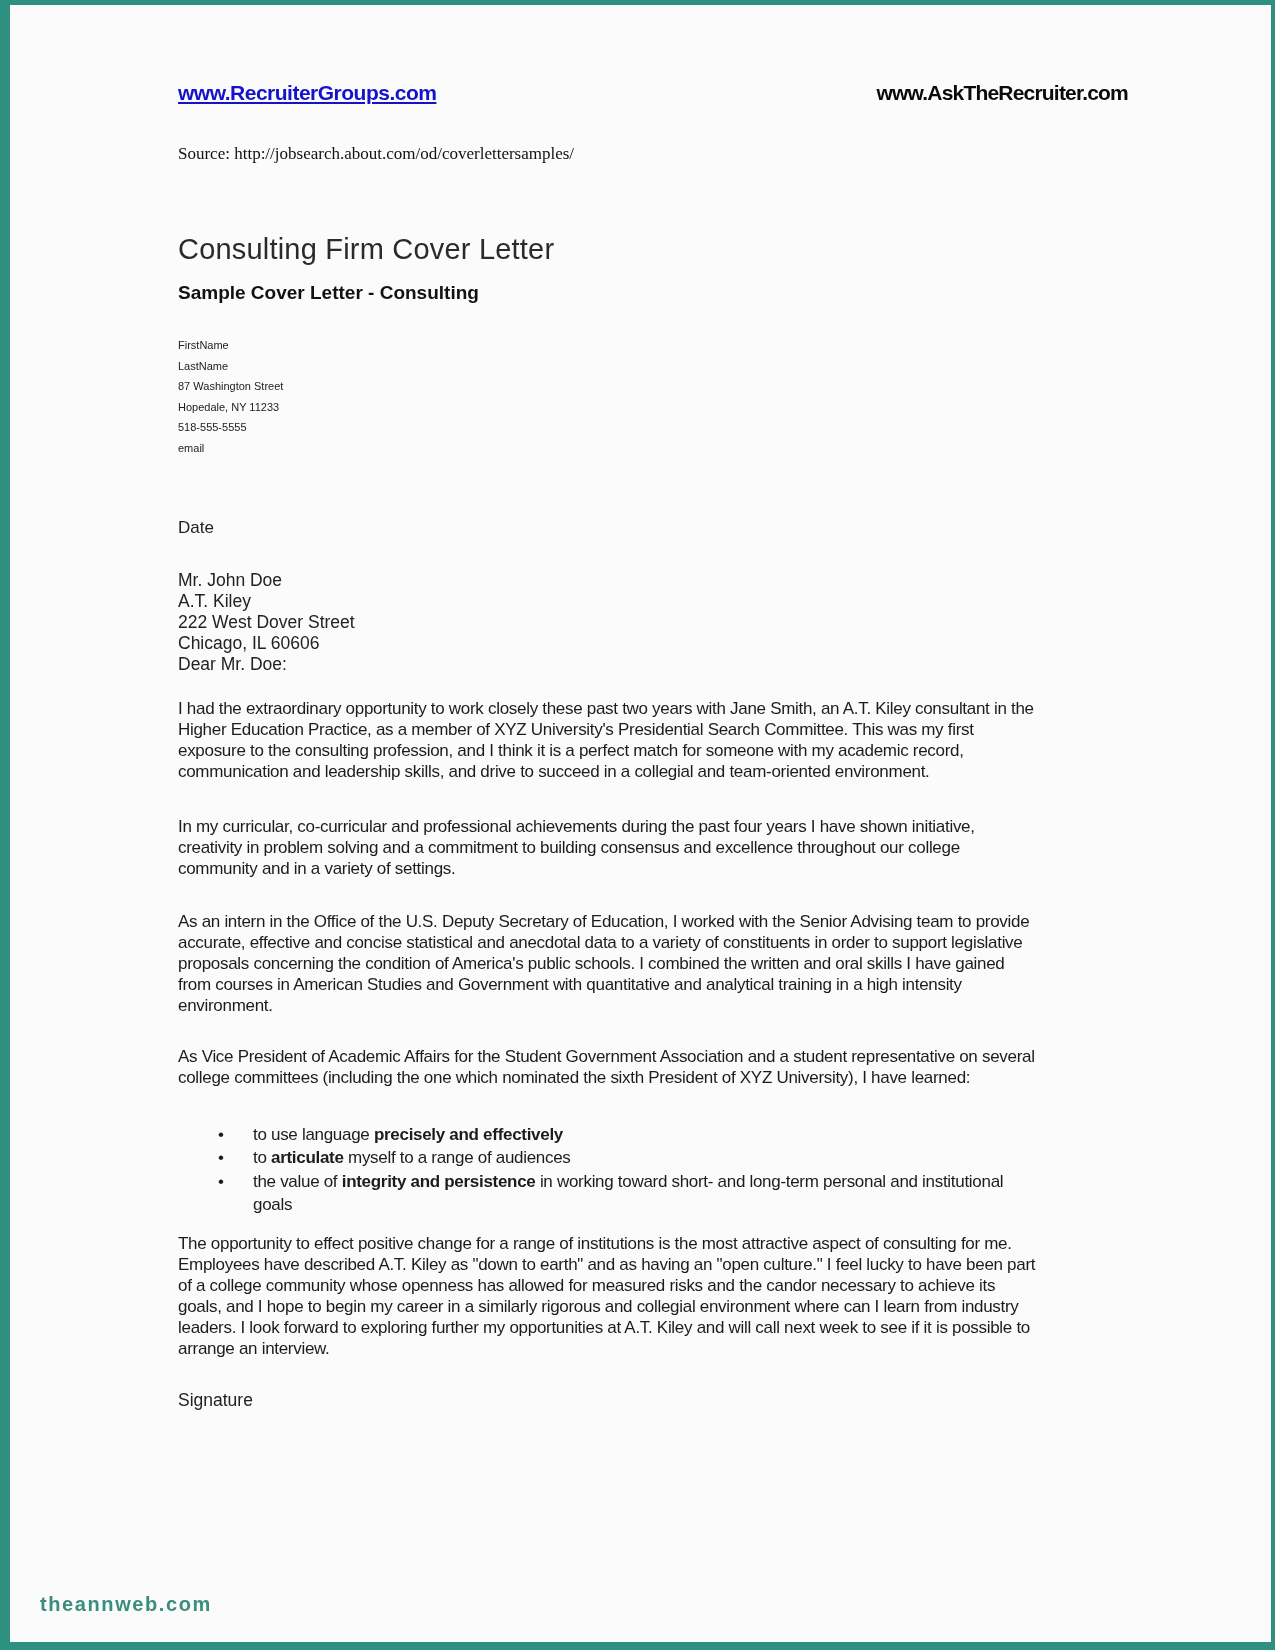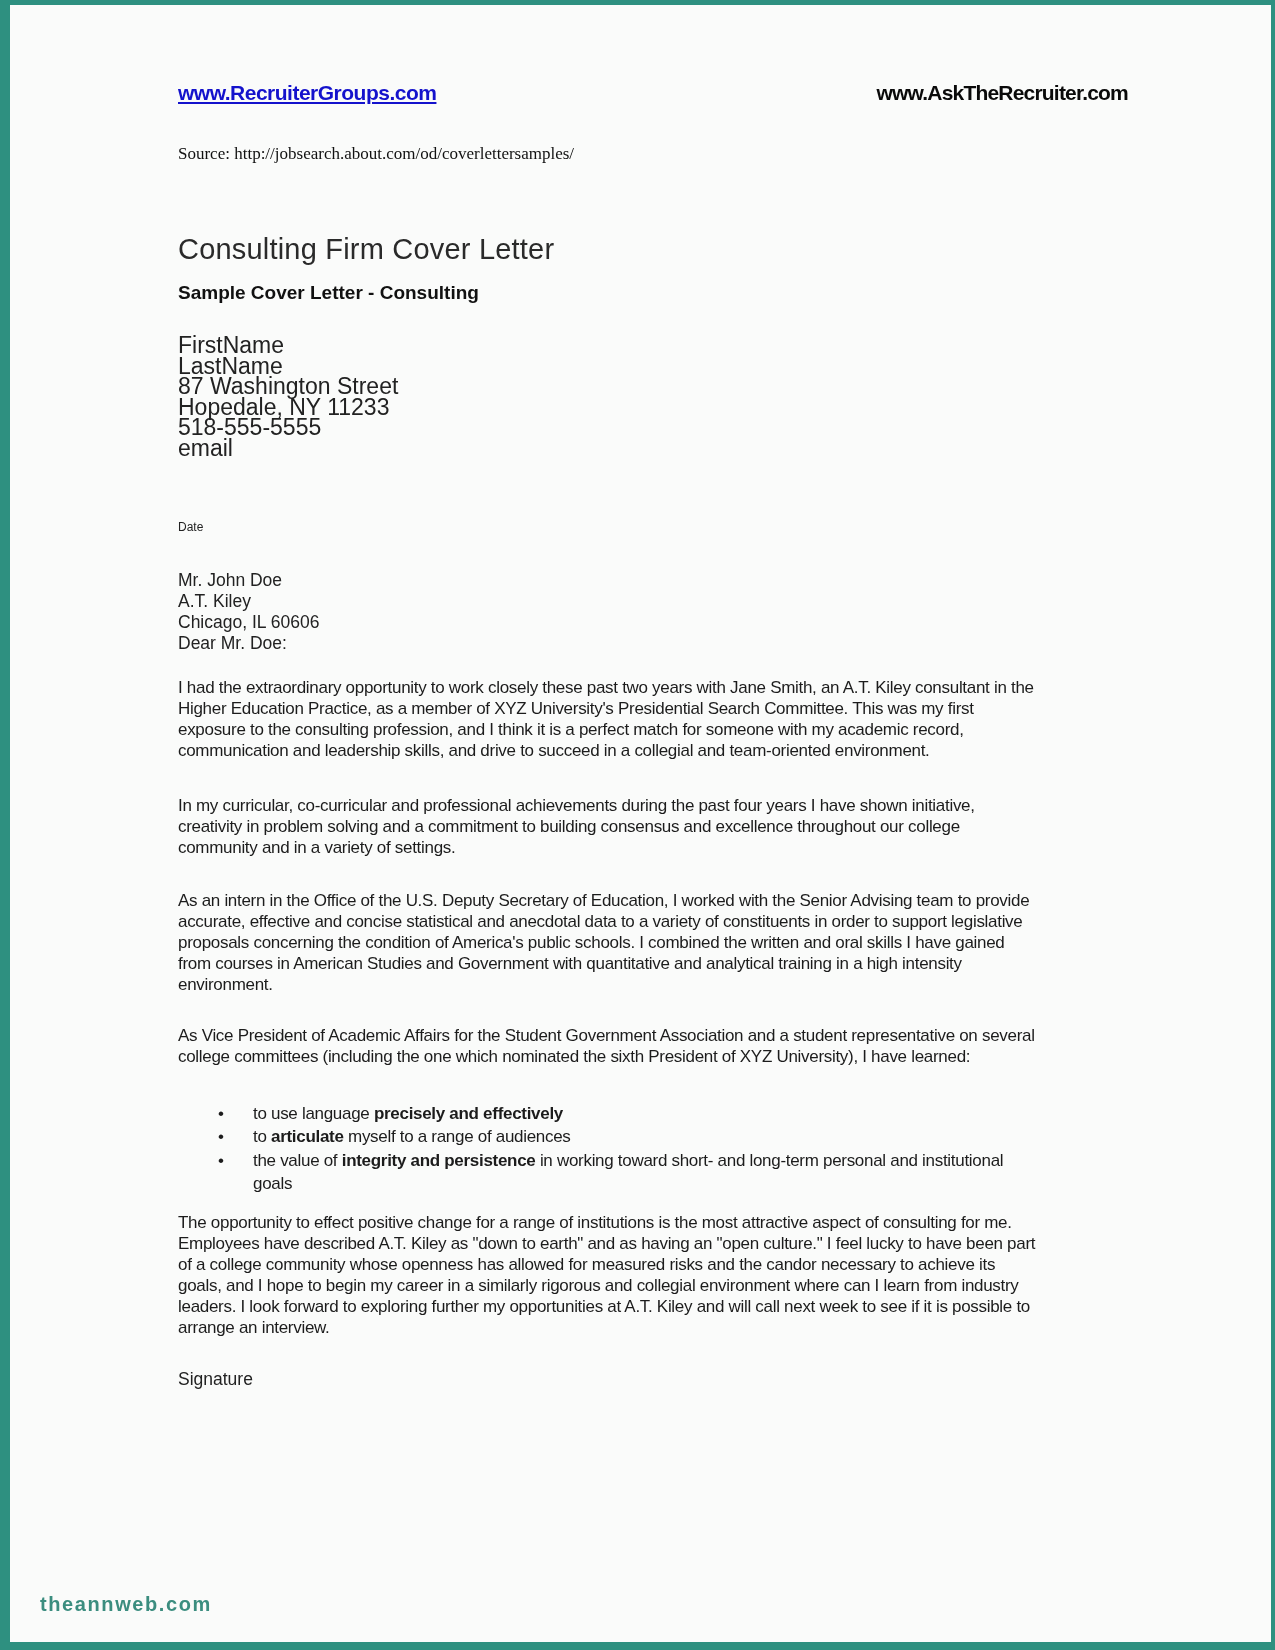--- a/index.html
+++ b/index.html
@@ -36,22 +36,22 @@
   }
   .doc-title {
     margin-top: 64px;
     font-size: 29px; font-weight: 400; color: #2a2a2a;
     line-height: 36px; letter-spacing: 0.2px;
   }
   .doc-subtitle {
     margin-top: 14px;
     font-size: 19px; font-weight: 700; color: #111111; line-height: 24px;
   }
-  .addr-block { margin-top: 30px; font-size: 23px; line-height: 20.6px; color: #222222; }
-  .date-line  { margin-top: 58px; font-size: 12px; line-height: 21px; color: #222222; }
+  .addr-block { margin-top: 30px; font-size: 11px; line-height: 20.6px; color: #222222; }
+  .date-line  { margin-top: 58px; font-size: 17px; line-height: 21px; color: #222222; }
   .recip-block { margin-top: 32px; font-size: 17.5px; line-height: 21px; color: #222222; }
 
   .body-col { width: 862px; }
   .para {
     margin: 0; margin-top: 34px;
     font-size: 17px; line-height: 21px; letter-spacing: -0.3px;
     color: #1c1c1c;
   }
   .para.first { margin-top: 23px; }
   .para.tight3 { margin-top: 32px; }
@@ -105,20 +105,21 @@
       <div>Hopedale, NY 11233</div>
       <div>518-555-5555</div>
       <div>email</div>
     </div>
 
     <div class="date-line">Date</div>
 
     <div class="recip-block">
       <div>Mr. John Doe</div>
       <div>A.T. Kiley</div>
+      <div>222 West Dover Street</div>
       <div>Chicago, IL 60606</div>
       <div>Dear Mr. Doe:</div>
     </div>
 
     <div class="body-col">
       <p class="para first">I had the extraordinary opportunity to work closely these past two years with Jane Smith, an A.T. Kiley consultant in the Higher Education Practice, as a member of XYZ University's Presidential Search Committee. This was my first exposure to the consulting profession, and I think it is a perfect match for someone with my academic record, communication and leadership skills, and drive to succeed in a collegial and team-oriented environment.</p>
 
       <p class="para">In my curricular, co-curricular and professional achievements during the past four years I have shown initiative, creativity in problem solving and a commitment to building consensus and excellence throughout our college community and in a variety of settings.</p>
 
       <p class="para tight3">As an intern in the Office of the U.S. Deputy Secretary of Education, I worked with the Senior Advising team to provide accurate, effective and concise statistical and anecdotal data to a variety of constituents in order to support legislative proposals concerning the condition of America's public schools. I combined the written and oral skills I have gained from courses in American Studies and Government with quantitative and analytical training in a high intensity environment.</p>

